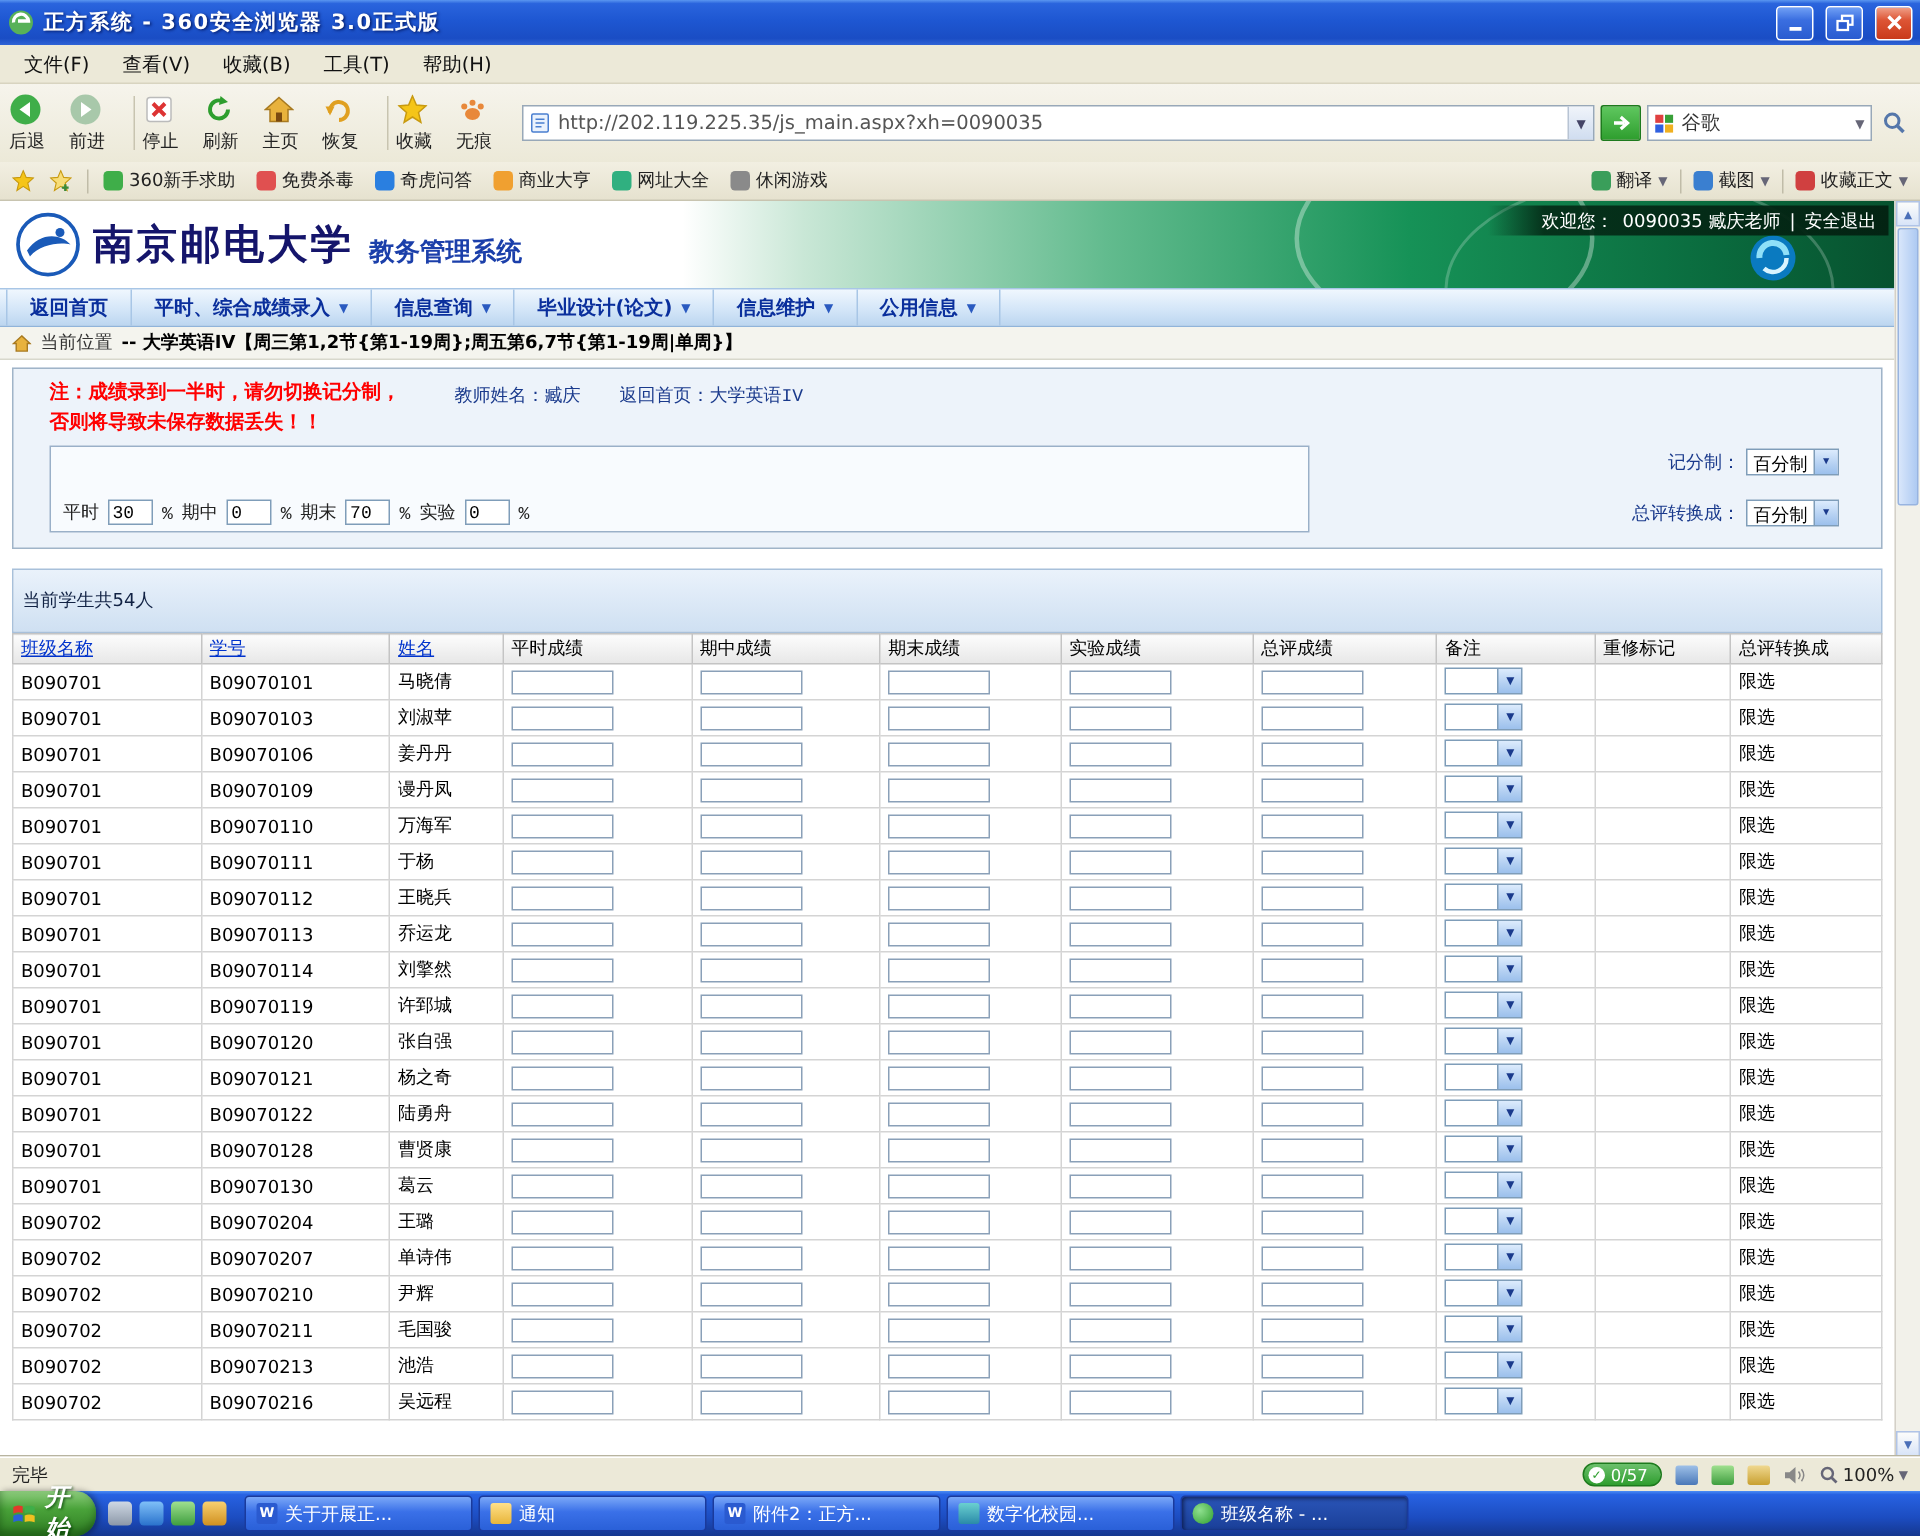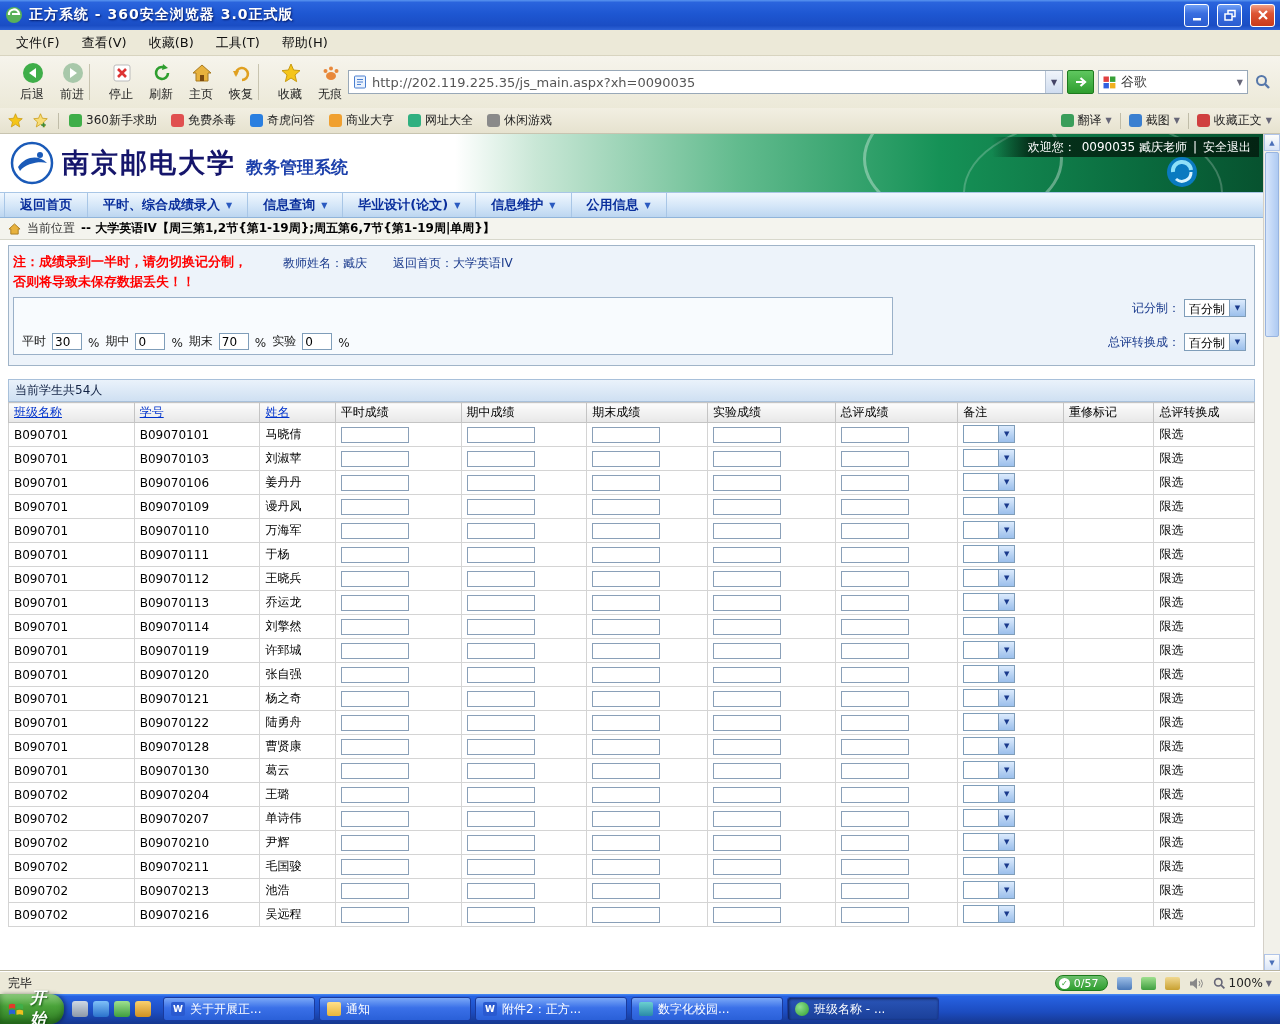--- a/index.html
+++ b/index.html
@@ -13,21 +13,21 @@
   .winbtn { width:25px; height:23px; border-radius:3px; border:1px solid #fff; display:flex; align-items:center; justify-content:center; margin-left:2px; }
   .winbtn.minmax { background:linear-gradient(180deg,#70a0f5,#3a6ee0 40%,#2a5cd0); }
   .winbtn.close { background:linear-gradient(180deg,#f0a088,#dd5535 40%,#c93a1a); }
 
   
   .menubar { flex:0 0 26px; display:flex; align-items:center; padding:0 6px; background:#ECE9D8; border-bottom:1px solid #d8d4c0; gap:2px; font-size:13px; }
   .menu-item { padding:3px 10px; color:#111; }
 
   
   .toolbar { flex:0 0 52px; display:flex; align-items:center; padding:0 6px; gap:2px; background:linear-gradient(180deg,#f6f4ec,#ece9d8); }
-  .tool { display:flex; flex-direction:column; align-items:flex-end; justify-content:center; width:38px; height:48px; gap:2px; font-size:12px; color:#222; }
+  .tool { display:flex; flex-direction:column; align-items:flex-start; justify-content:center; width:38px; height:48px; gap:2px; font-size:12px; color:#222; }
   .tool .ic { width:22px; height:22px; display:flex; align-items:center; justify-content:center; }
   .tool-sep { width:1px; height:36px; background:#c8c4b0; margin:0 3px; }
   .addrwrap { display:flex; align-items:center; gap:4px; flex:1; height:26px; margin-left:4px; }
   .addr { flex:1; height:24px; background:#fff; border:1px solid #98a8b8; display:flex; align-items:center; padding:0 0 0 4px; gap:5px; color:#555; font-size:13px; overflow:hidden; }
   .addr .caret { margin-left:auto; width:17px; height:100%; display:flex; align-items:center; justify-content:center; color:#446; background:linear-gradient(180deg,#f0f4fa,#d0ddf0); border-left:1px solid #b8c4d4; font-size:8px; }
   .gobtn { width:27px; height:24px; background:linear-gradient(180deg,#5fc75f,#2e9e2e); border:1px solid #1d7a1d; border-radius:2px; display:flex; align-items:center; justify-content:center; }
   .search { width:150px; height:24px; background:#fff; border:1px solid #98a8b8; display:flex; align-items:center; padding:0 4px; gap:5px; font-size:13px; color:#333; }
   .search .caret { font-size:8px; color:#667; margin-left:auto; }
   .magbtn { width:22px; height:24px; display:flex; align-items:center; justify-content:center; }
 
@@ -77,35 +77,35 @@
   .nav-item:first-child { border-left:1px solid #a8c6e6; }
   .nav-arrow { font-size:8px; color:#2a5ac0; }
 
   
   .breadcrumb { flex:0 0 22px; background:#f4f4ee; border-bottom:1px solid #d8d8cc; display:flex; align-items:center; padding:0 8px; gap:6px; font-size:12px; }
   .bc-label { color:#333; }
   .bc-path { font-weight:bold; color:#000; }
 
   
   .content { flex:1; background:#fff; padding:5px 8px 0; overflow:hidden; display:flex; flex-direction:column; }
-  .panel { border:1px solid #a0b4c8; background:#edf3fa; padding:6px 4px 10px; }
+  .panel { border:1px solid #a0b4c8; background:#edf3fa; padding:6px 24px 10px;font-family:Liberation Mono, monospace; }
   .notice-row { display:flex; align-items:flex-start; }
   .warn { color:#ff0000; font-weight:bold; font-size:13px; line-height:1.5; width:270px; }
   .tinfo { color:#1a3a8c; font-size:12px; padding-top:3px; display:flex; gap:26px; }
   .controls-row { display:flex; gap:12px; margin-top:6px; }
   .ctrl-left { flex:1; border:1px solid #9ab0c8; background:#f8fbfe; height:58px; display:flex; align-items:flex-end; padding:4px 8px; }
   .weights { display:flex; align-items:flex-end; gap:6px; font-size:12px; color:#222; }
   .weights input { width:30px; height:17px; border:1px solid #7f9db9; font-size:12px; padding:0 2px; font-family:inherit; }
   .ctrl-right { width:345px; display:flex; flex-direction:column; justify-content:space-between; padding:2px 4px 4px; }
   .ctrl-row { display:flex; align-items:center; justify-content:flex-end; gap:4px; color:#1a3a8c; font-size:12px; }
   .combo { display:inline-flex; height:18px; border:1px solid #7f9db9; background:#fff; align-items:stretch; }
   .combo-text { min-width:44px; padding:1px 4px; font-size:12px; color:#000; white-space:nowrap; }
   .combo-btn { width:16px; background:linear-gradient(180deg,#dcebfd,#b4d0f2 60%,#9cc0ec); border-left:1px solid #7f9db9; color:#1a3a8c; font-size:7px; display:flex; align-items:center; justify-content:center; }
 
-  .countbar { margin-top:13px; flex:0 0 19px; background:linear-gradient(180deg,#eaf2fb,#cfe0f2); border:1px solid #a8c0da; display:flex; align-items:center; padding:2px 6px; font-size:12px; color:#112244; }
+  .countbar { margin-top:13px; flex:0 0 19px; background:linear-gradient(180deg,#eaf2fb,#cfe0f2); border:1px solid #a8c0da; display:flex; align-items:center; padding:12px 6px; font-size:12px; color:#112244; }
 
   table.students { border-collapse:collapse; width:100%; table-layout:fixed; }
   .students th { border:1px solid #c4c4c4; background:linear-gradient(180deg,#fcfcfc,#e7e7e7); height:20px; font-weight:normal; font-size:12px; text-align:left; padding:0 5px; color:#000; }
   .students th.link { color:#0033cc; text-decoration:underline; }
   .students td { border:1px solid #d4d4d4; height:24px; font-size:12px; padding:0 5px; color:#000; background:#fff; overflow:hidden; white-space:nowrap; }
   .score-input { width:68px; height:16px; border:1px solid #8aa0b8; background:#fff; }
   .cell-combo .combo-text { min-width:34px; }
 
   .pagefooter { text-align:center; color:#888; font-size:12px; padding:9px 0 4px; }
 

